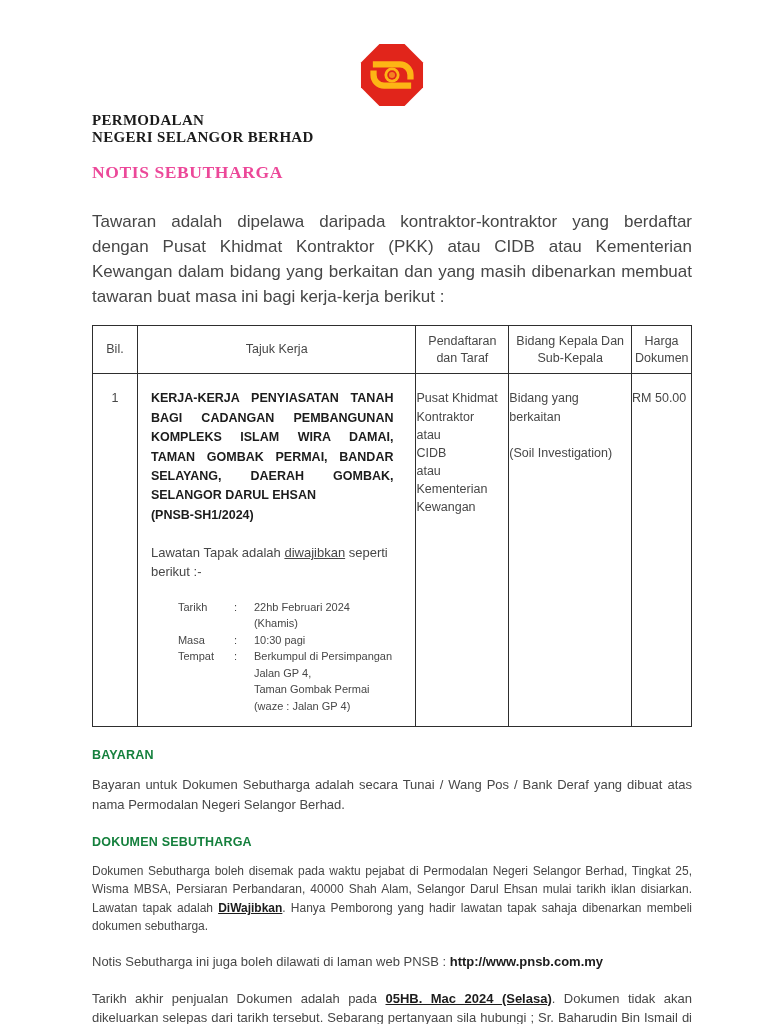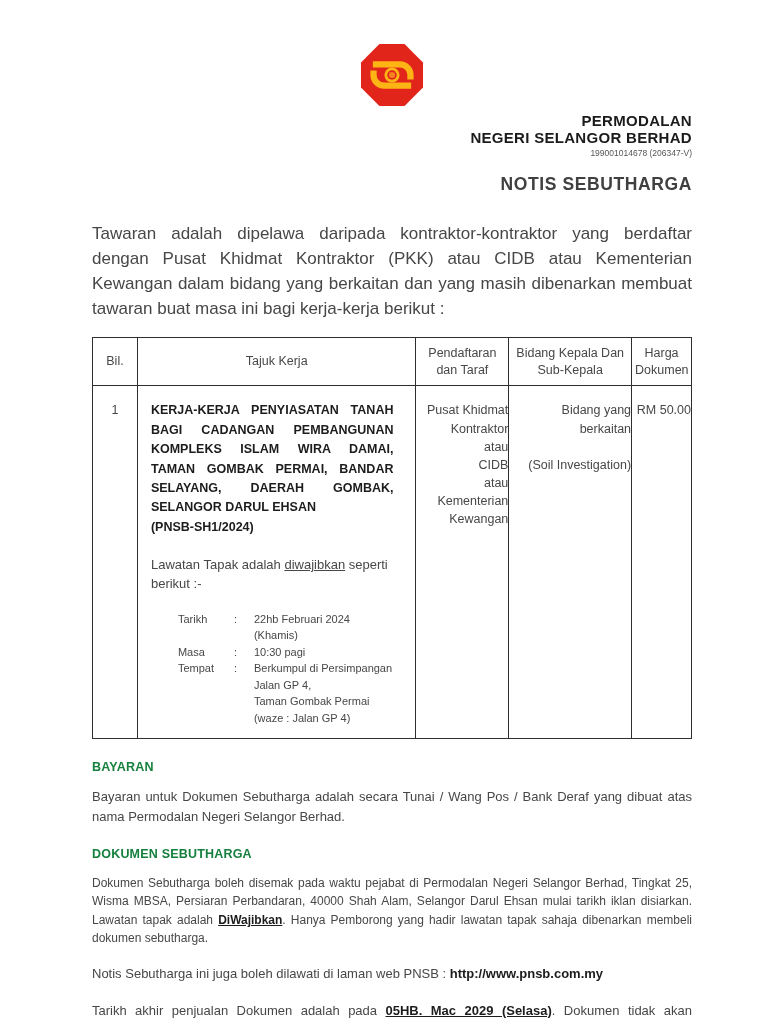--- a/index.html
+++ b/index.html
@@ -8,35 +8,35 @@
   .page {
     position: relative;
     width: 780px; height: 1024px;
     margin: 0 auto;
     background: #ffffff;
     color: #474747;
     padding: 42px 88px 18px 92px;
     overflow: hidden;
   }
   
-  .doc-header { text-align: right; }
+  .doc-header { text-align: left; font-family: Liberation Serif, serif; }
   .logo-wrap { display: flex; justify-content: center; }
   .company-line1 {
     margin-top: 4px;
     font-size: 15px; font-weight: bold; color: #1b1b1b;
     letter-spacing: 0.3px;
   }
   .company-line2 {
     font-size: 15px; font-weight: bold; color: #1b1b1b;
     letter-spacing: 0.3px;
   }
   .company-reg { margin-top: 2px; font-size: 8.5px; color: #555; }
   .notice-title {
     margin-top: 16px;
-    font-size: 17.5px; font-weight: bold; color: #404040;
+    font-size: 17.5px; font-weight: bold; color: #ec4899;
     letter-spacing: 0.6px;
   }
   
   .intro {
     margin-top: 26px;
     font-size: 17px; line-height: 1.48;
     text-align: justify;
   }
   
   table.tender {
@@ -62,21 +62,21 @@
     line-height: 1.45;
   }
   .col-bil { width: 7.5%; }
   .col-tajuk { width: 46.5%; }
   .col-daftar { width: 15.5%; }
   .col-bidang { width: 20.5%; }
   .col-harga { width: 10%; }
   td.cell-bil { text-align: center; padding-top: 15px; }
   td.cell-tajuk { padding: 15px 22px 12px 13px; }
   td.cell-daftar, td.cell-bidang, td.cell-harga {
-    text-align: right; padding-top: 15px;
+    text-align: left; padding-top: 15px;
     white-space: pre-line;
   }
   .job-title {
     font-weight: bold; color: #1c1c1c;
     font-size: 12.5px; line-height: 1.55;
     text-align: justify;
   }
   .job-ref { font-weight: bold; color: #1c1c1c; font-size: 12.5px; line-height: 1.55; }
   .site-visit { margin-top: 19px; font-size: 13px; line-height: 1.45; }
   .visit-details { margin-top: 17px; margin-left: 27px; font-size: 11px; }
@@ -110,21 +110,20 @@
         <polygon points="31,3 69,3 97,31 97,69 69,97 31,97 3,69 3,31" fill="#E1251B"></polygon>
         <path d="M21,34 H62 A16,16 0 0 1 78,50 V57" fill="none" stroke-width="9.5" stroke="#FDB515"></path>
         <path d="M79,66 H38 A16,16 0 0 1 22,50 V43" fill="none" stroke-width="9.5" stroke="#FDB515"></path>
         <circle cx="50" cy="50" r="11.5" fill="#FDB515"></circle>
         <circle cx="50" cy="50" r="7.2" fill="#E1251B"></circle>
         <circle cx="50" cy="50" r="4.6" fill="#F58220"></circle>
       </svg>
     </div>
     <div class="company-line1">PERMODALAN</div>
     <div class="company-line2">NEGERI SELANGOR BERHAD</div>
-    <div class="company-reg">199001014678 (206347-V)</div>
     <h1 class="notice-title">NOTIS SEBUTHARGA</h1>
   </div>
 
   <p class="intro">Tawaran adalah dipelawa daripada kontraktor-kontraktor yang berdaftar dengan Pusat Khidmat Kontraktor (PKK) atau CIDB atau Kementerian Kewangan dalam bidang yang berkaitan dan yang masih dibenarkan membuat tawaran buat masa ini bagi kerja-kerja berikut :</p>
 
   <table class="tender">
     <colgroup>
       <col class="col-bil">
         <col class="col-tajuk">
         <col class="col-daftar">
@@ -183,15 +182,15 @@
       </tr>
     </tbody>
   </table>
 
   <h2 class="section-heading">BAYARAN</h2>
   <p class="para">Bayaran untuk Dokumen Sebutharga adalah secara Tunai / Wang Pos / Bank Deraf yang dibuat atas nama Permodalan Negeri Selangor Berhad.</p>
 
   <h2 class="section-heading">DOKUMEN SEBUTHARGA</h2>
   <p class="para small"><span>Dokumen Sebutharga boleh disemak pada waktu pejabat di Permodalan Negeri Selangor Berhad, Tingkat 25, Wisma MBSA, Persiaran Perbandaran, 40000 Shah Alam, Selangor Darul Ehsan mulai tarikh iklan disiarkan. Lawatan tapak adalah </span><span class="b u">DiWajibkan</span><span>. Hanya Pemborong yang hadir lawatan tapak sahaja dibenarkan membeli dokumen sebutharga.</span></p>
   <p class="para" style="margin-top:17px"><span>Notis Sebutharga ini juga boleh dilawati di laman web PNSB : </span><span class="b">http://www.pnsb.com.my</span></p>
-  <p class="para" style="margin-top:17px"><span>Tarikh akhir penjualan Dokumen adalah pada  </span><span class="b u">05HB. Mac 2029 (Selasa)</span><span>. Dokumen tidak akan dikeluarkan selepas dari tarikh tersebut. Sebarang pertanyaan sila hubungi ;  Sr. Baharudin Bin Ismail di talian 03-5650 1700 sambungan 1691.</span></p>
+  <p class="para" style="margin-top:17px"><span>Tarikh akhir penjualan Dokumen adalah pada  </span><span class="b u">05HB. Mac 2024 (Selasa)</span><span>. Dokumen tidak akan dikeluarkan selepas dari tarikh tersebut. Sebarang pertanyaan sila hubungi ;  Sr. Baharudin Bin Ismail di talian 03-5650 1700 sambungan 1691.</span></p>
 
 </div>
 
 </body></html>

